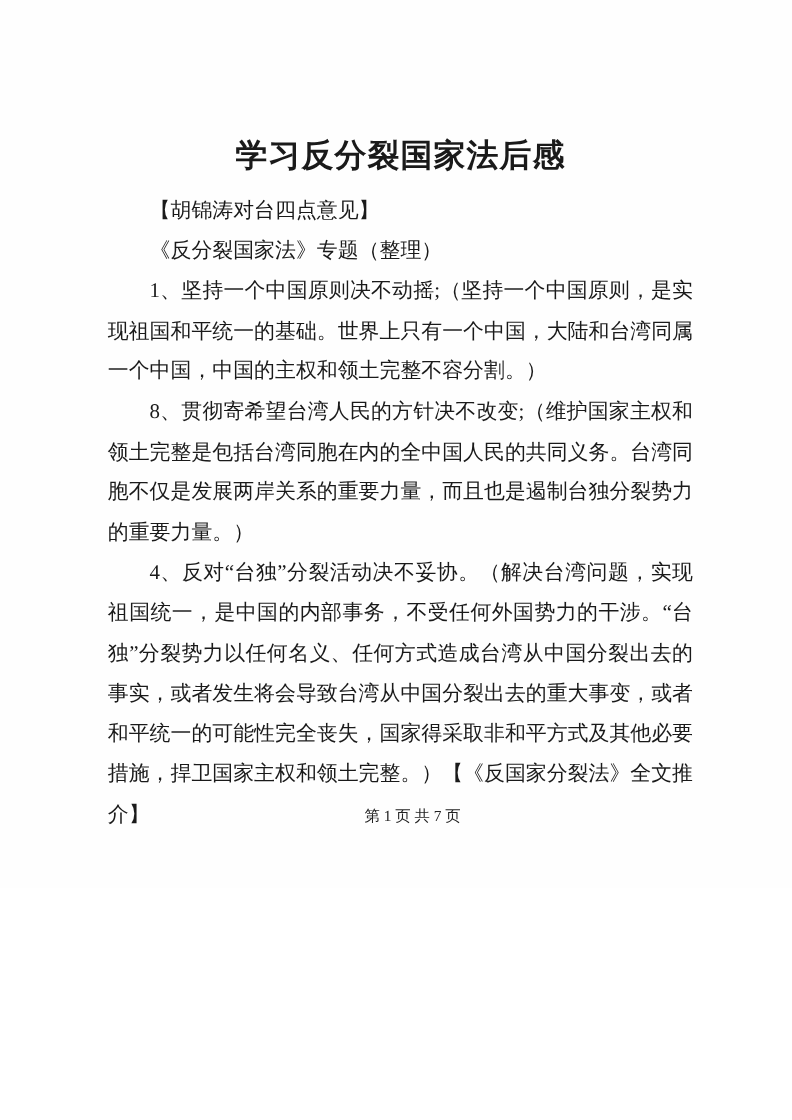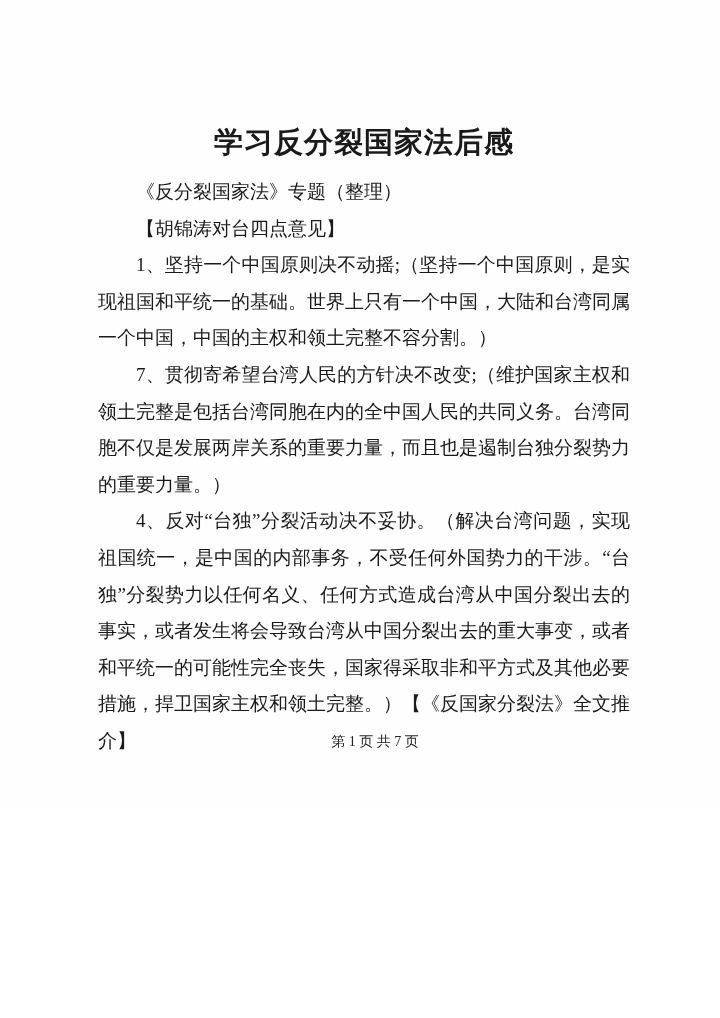--- a/index.html
+++ b/index.html
@@ -50,26 +50,26 @@
     margin-left: 30px;
   }
 </style>
 </head>
 <body>
 
 <div class="page">
   <div class="content">
     <h1 class="doc-title">学习反分裂国家法后感</h1>
 
+    <p class="para">【胡锦涛对台四点意见】</p>
+
     <p class="para">《反分裂国家法》专题（整理）</p>
-
-    <p class="para">【胡锦涛对台四点意见】</p>
 
     <p class="para">1、坚持一个中国原则决不动摇;（坚持一个中国原则，是实现祖国和平统一的基础。世界上只有一个中国，大陆和台湾同属一个中国，中国的主权和领土完整不容分割。）</p>
 
 
-    <p class="para">7、贯彻寄希望台湾人民的方针决不改变;（维护国家主权和领土完整是包括台湾同胞在内的全中国人民的共同义务。台湾同胞不仅是发展两岸关系的重要力量，而且也是遏制台独分裂势力的重要力量。）</p>
+    <p class="para">8、贯彻寄希望台湾人民的方针决不改变;（维护国家主权和领土完整是包括台湾同胞在内的全中国人民的共同义务。台湾同胞不仅是发展两岸关系的重要力量，而且也是遏制台独分裂势力的重要力量。）</p>
 
     <p class="para">4、反对“台独”分裂活动决不妥协。（解决台湾问题，实现祖国统一，是中国的内部事务，不受任何外国势力的干涉。“台独”分裂势力以任何名义、任何方式造成台湾从中国分裂出去的事实，或者发生将会导致台湾从中国分裂出去的重大事变，或者和平统一的可能性完全丧失，国家得采取非和平方式及其他必要措施，捍卫国家主权和领土完整。）【《反国家分裂法》全文推介】</p>
   </div>
 
   <div class="footer">第 1 页  共 7 页</div>
 </div>
 
 </body></html>

